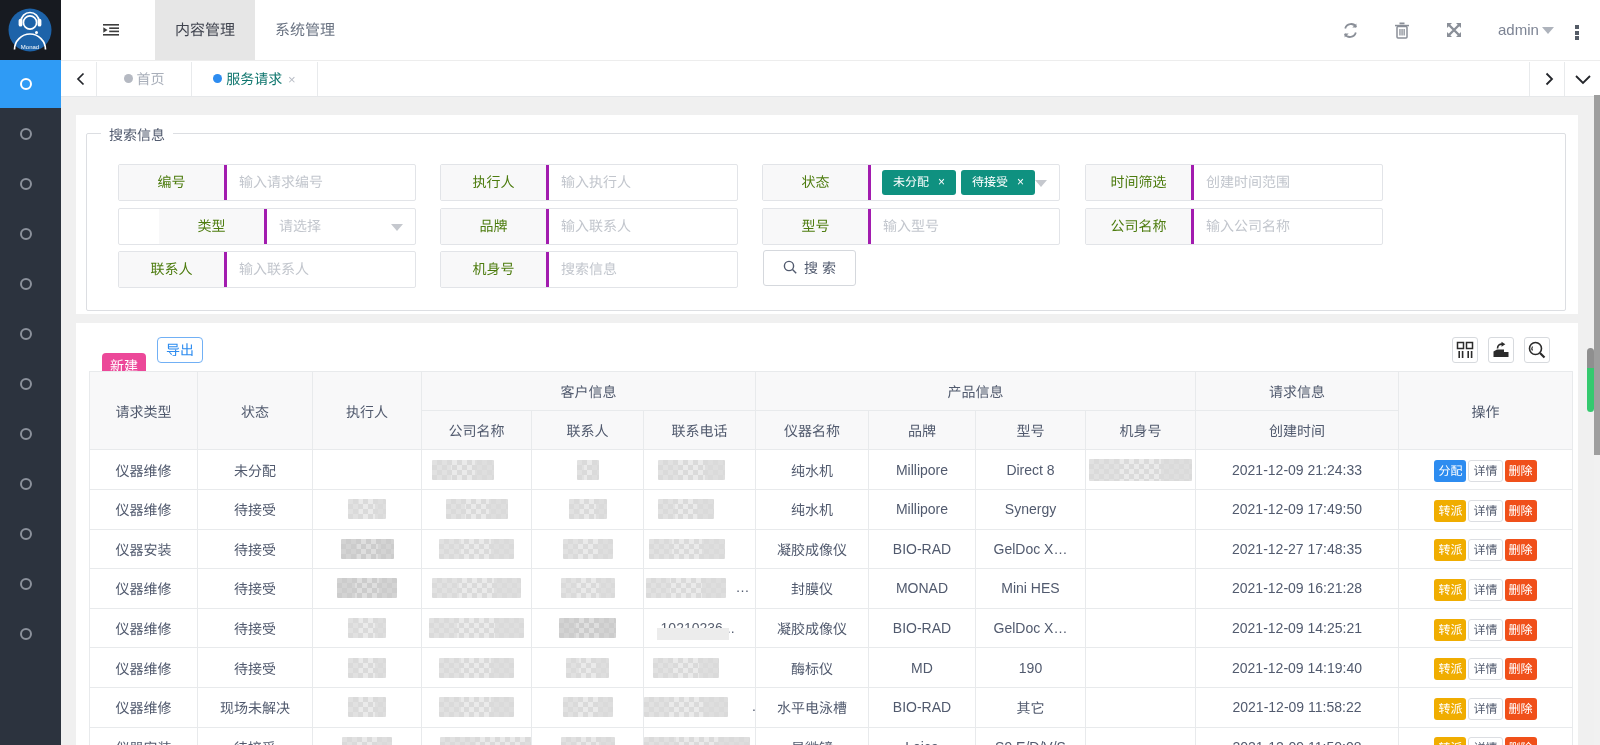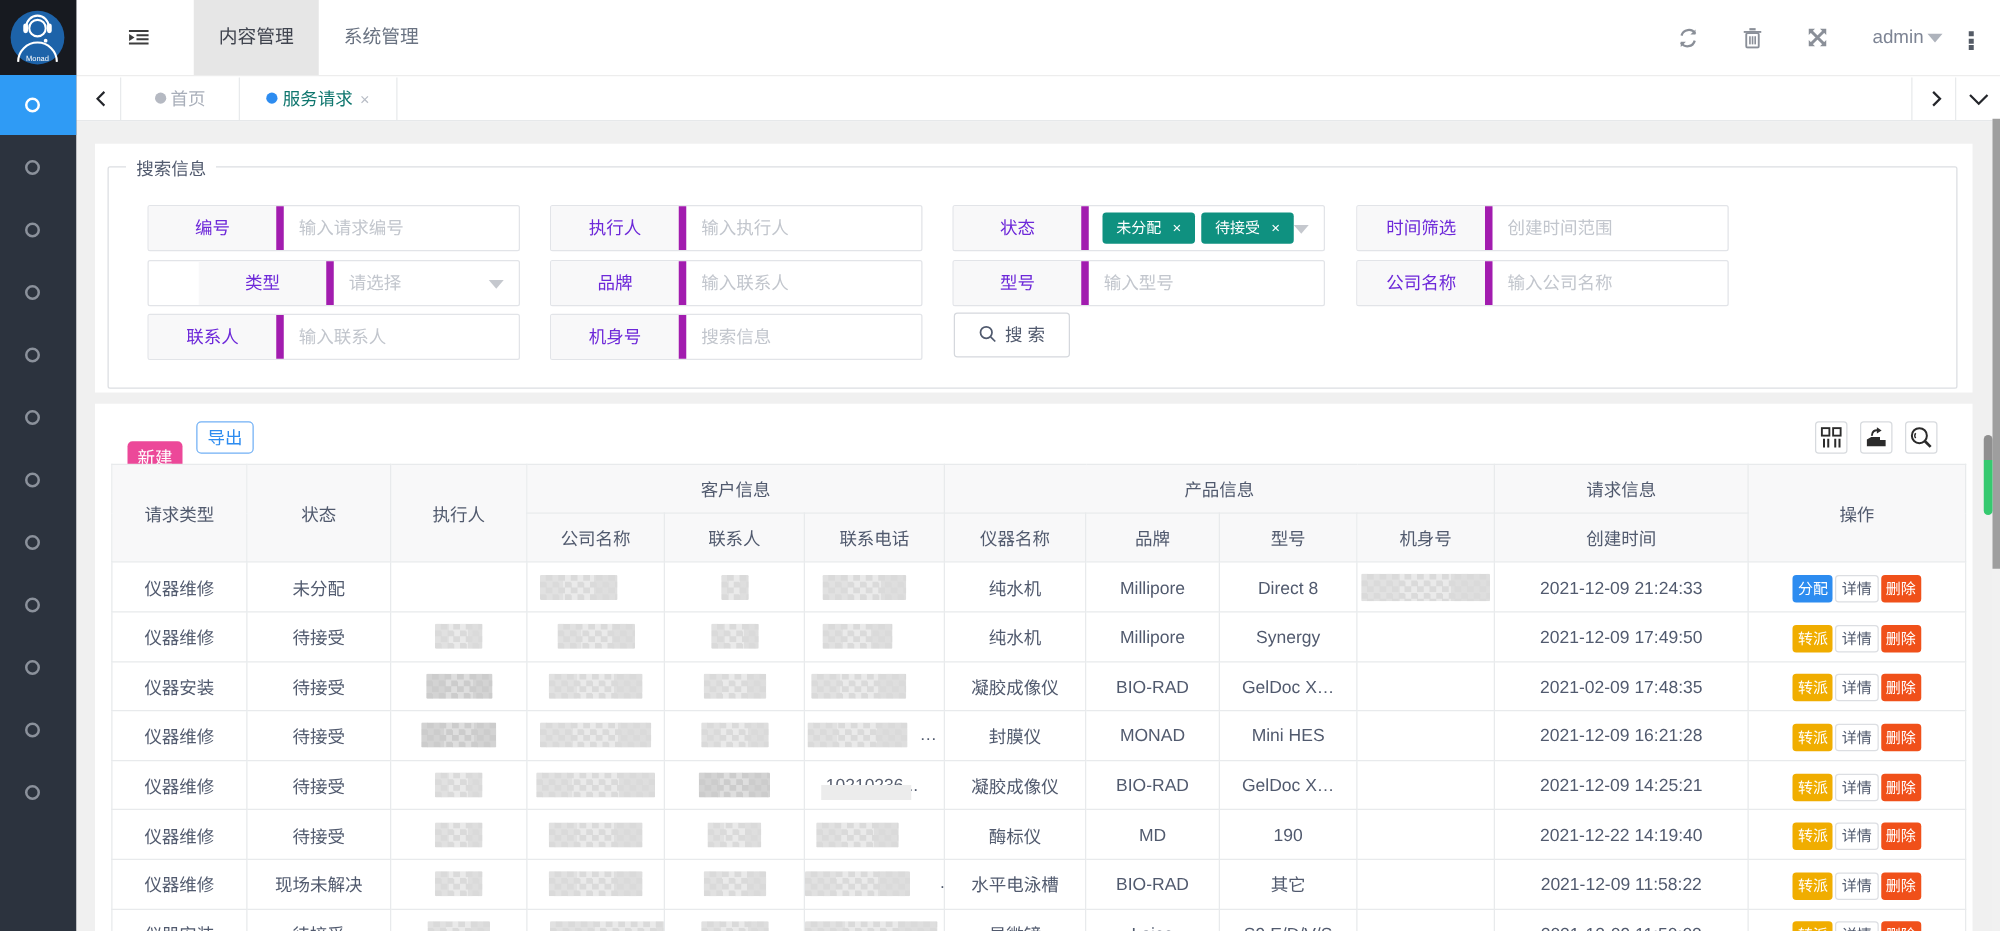--- a/index.html
+++ b/index.html
@@ -38,21 +38,21 @@
   #content { position:absolute; left:61px; top:97px; width:1539px; height:648px; background:#f0f0f0; }
   .panel { position:absolute; background:#fff; }
   #panel1 { left:15px; top:18px; width:1502px; height:199px; }
   #panel2 { left:15px; top:225.6px; width:1502px; height:423px; }
 
   
   fieldset { position:absolute; left:10px; top:8.6px; width:1480px; height:187.4px; border:1px solid #dcdee2; border-radius:2px; }
   legend { margin-left:14px; padding:0 8px; color:#515a6e; font-size:14px; }
 
   .fgroup { position:absolute; width:298px; height:37px; border:1px solid #e2e4e8; border-radius:2px; background:#fff; display:flex; }
-  .flabel { width:108px; background:#f8f8f9; border-right:6px solid #a21caf; text-align:center; line-height:35px; color:#6d28d9; font-size:14px; }
+  .flabel { width:108px; background:#f8f8f9; border-right:3px solid #a21caf; text-align:center; line-height:35px; color:#4d7c0f; font-size:14px; }
   .finput { flex:1; line-height:35px; padding-left:12px; color:#c2c6cd; font-size:14px; position:relative; }
   .caret { position:absolute; right:12px; top:15px; width:0; height:0; border:6px solid transparent; border-top:7px solid #c5c8ce; }
 
   .tag { display:inline-block; height:25px; line-height:25px; background:#0f9180; color:#fff; font-size:12px; border-radius:3px; padding:0 11px; margin:5px 5px 0 0; vertical-align:top; }
   .tag .x { margin-left:9px; font-size:12px; }
 
   #search-btn { position:absolute; left:687px; top:135px; width:93px; height:36px; border:1px solid #d5d8dd; border-radius:3px; background:#fff; line-height:34px; text-align:center; color:#515a6e; font-size:14px; }
 
   
   .btn { position:absolute; height:26px; border-radius:4px; font-size:14px; text-align:center; line-height:26px; }
@@ -353,21 +353,21 @@
         <td>仪器安装</td>
             <td>待接受</td>
         <td><span class="mosaic dk" style="width:53px;"></span></td>
         <td><span class="mosaic" style="width:75px;"></span></td>
         <td><span class="mosaic" style="width:50px;"></span></td>
         <td><span class="mosaic" style="width:76px; margin-right:26px;"></span></td>
         <td>凝胶成像仪</td>
             <td>BIO-RAD</td>
             <td>GelDoc X…</td>
             <td></td>
-        <td>2021-02-09 17:48:35</td>
+        <td>2021-12-27 17:48:35</td>
         <td><span class="act a-amber">转派</span><span class="act a-plain">详情</span><span class="act a-red">删除</span></td>
       </tr>
       <tr>
         <td>仪器维修</td>
             <td>待接受</td>
         <td><span class="mosaic dk" style="width:60px;"></span></td>
         <td><span class="mosaic" style="width:89px;"></span></td>
         <td><span class="mosaic" style="width:54px;"></span></td>
         <td><span class="mosaic" style="width:80px; margin-right:10px;"></span>…&nbsp;</td>
         <td>封膜仪</td>
@@ -395,21 +395,21 @@
         <td>仪器维修</td>
             <td>待接受</td>
         <td><span class="mosaic" style="width:38px;"></span></td>
         <td><span class="mosaic" style="width:75px;"></span></td>
         <td><span class="mosaic" style="width:43px;"></span></td>
         <td><span class="mosaic" style="width:66px; margin-right:28px;"></span></td>
         <td>酶标仪</td>
             <td>MD</td>
             <td>190</td>
             <td></td>
-        <td>2021-12-22 14:19:40</td>
+        <td>2021-12-09 14:19:40</td>
         <td><span class="act a-amber">转派</span><span class="act a-plain">详情</span><span class="act a-red">删除</span></td>
       </tr>
       <tr>
         <td>仪器维修</td>
             <td>现场未解决</td>
         <td><span class="mosaic" style="width:38px;"></span></td>
         <td><span class="mosaic" style="width:75px;"></span></td>
         <td><span class="mosaic" style="width:50px;"></span></td>
         <td><span class="mosaic" style="width:84px; margin-right:24px;"></span>.</td>
         <td>水平电泳槽</td>

